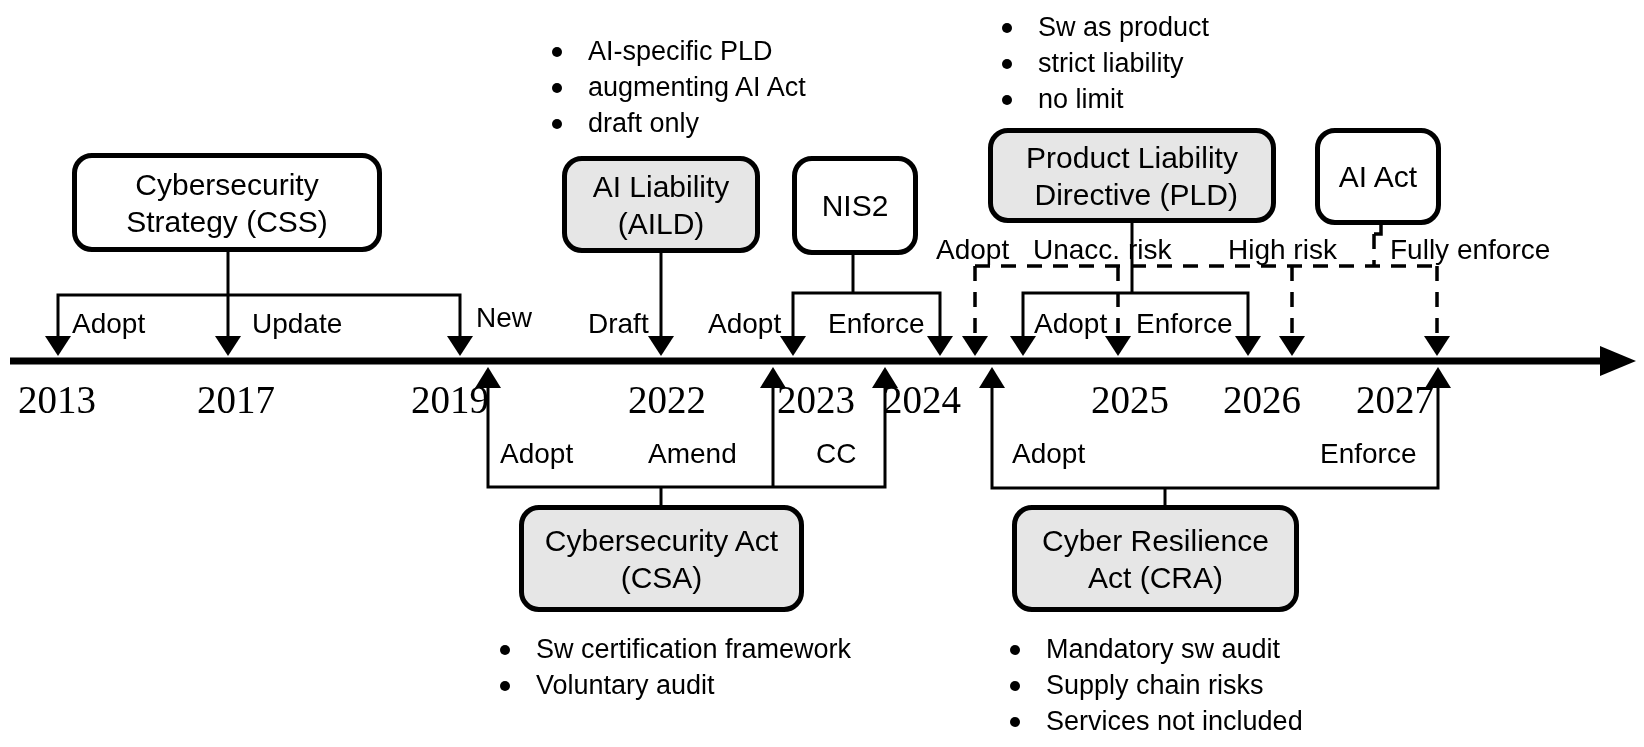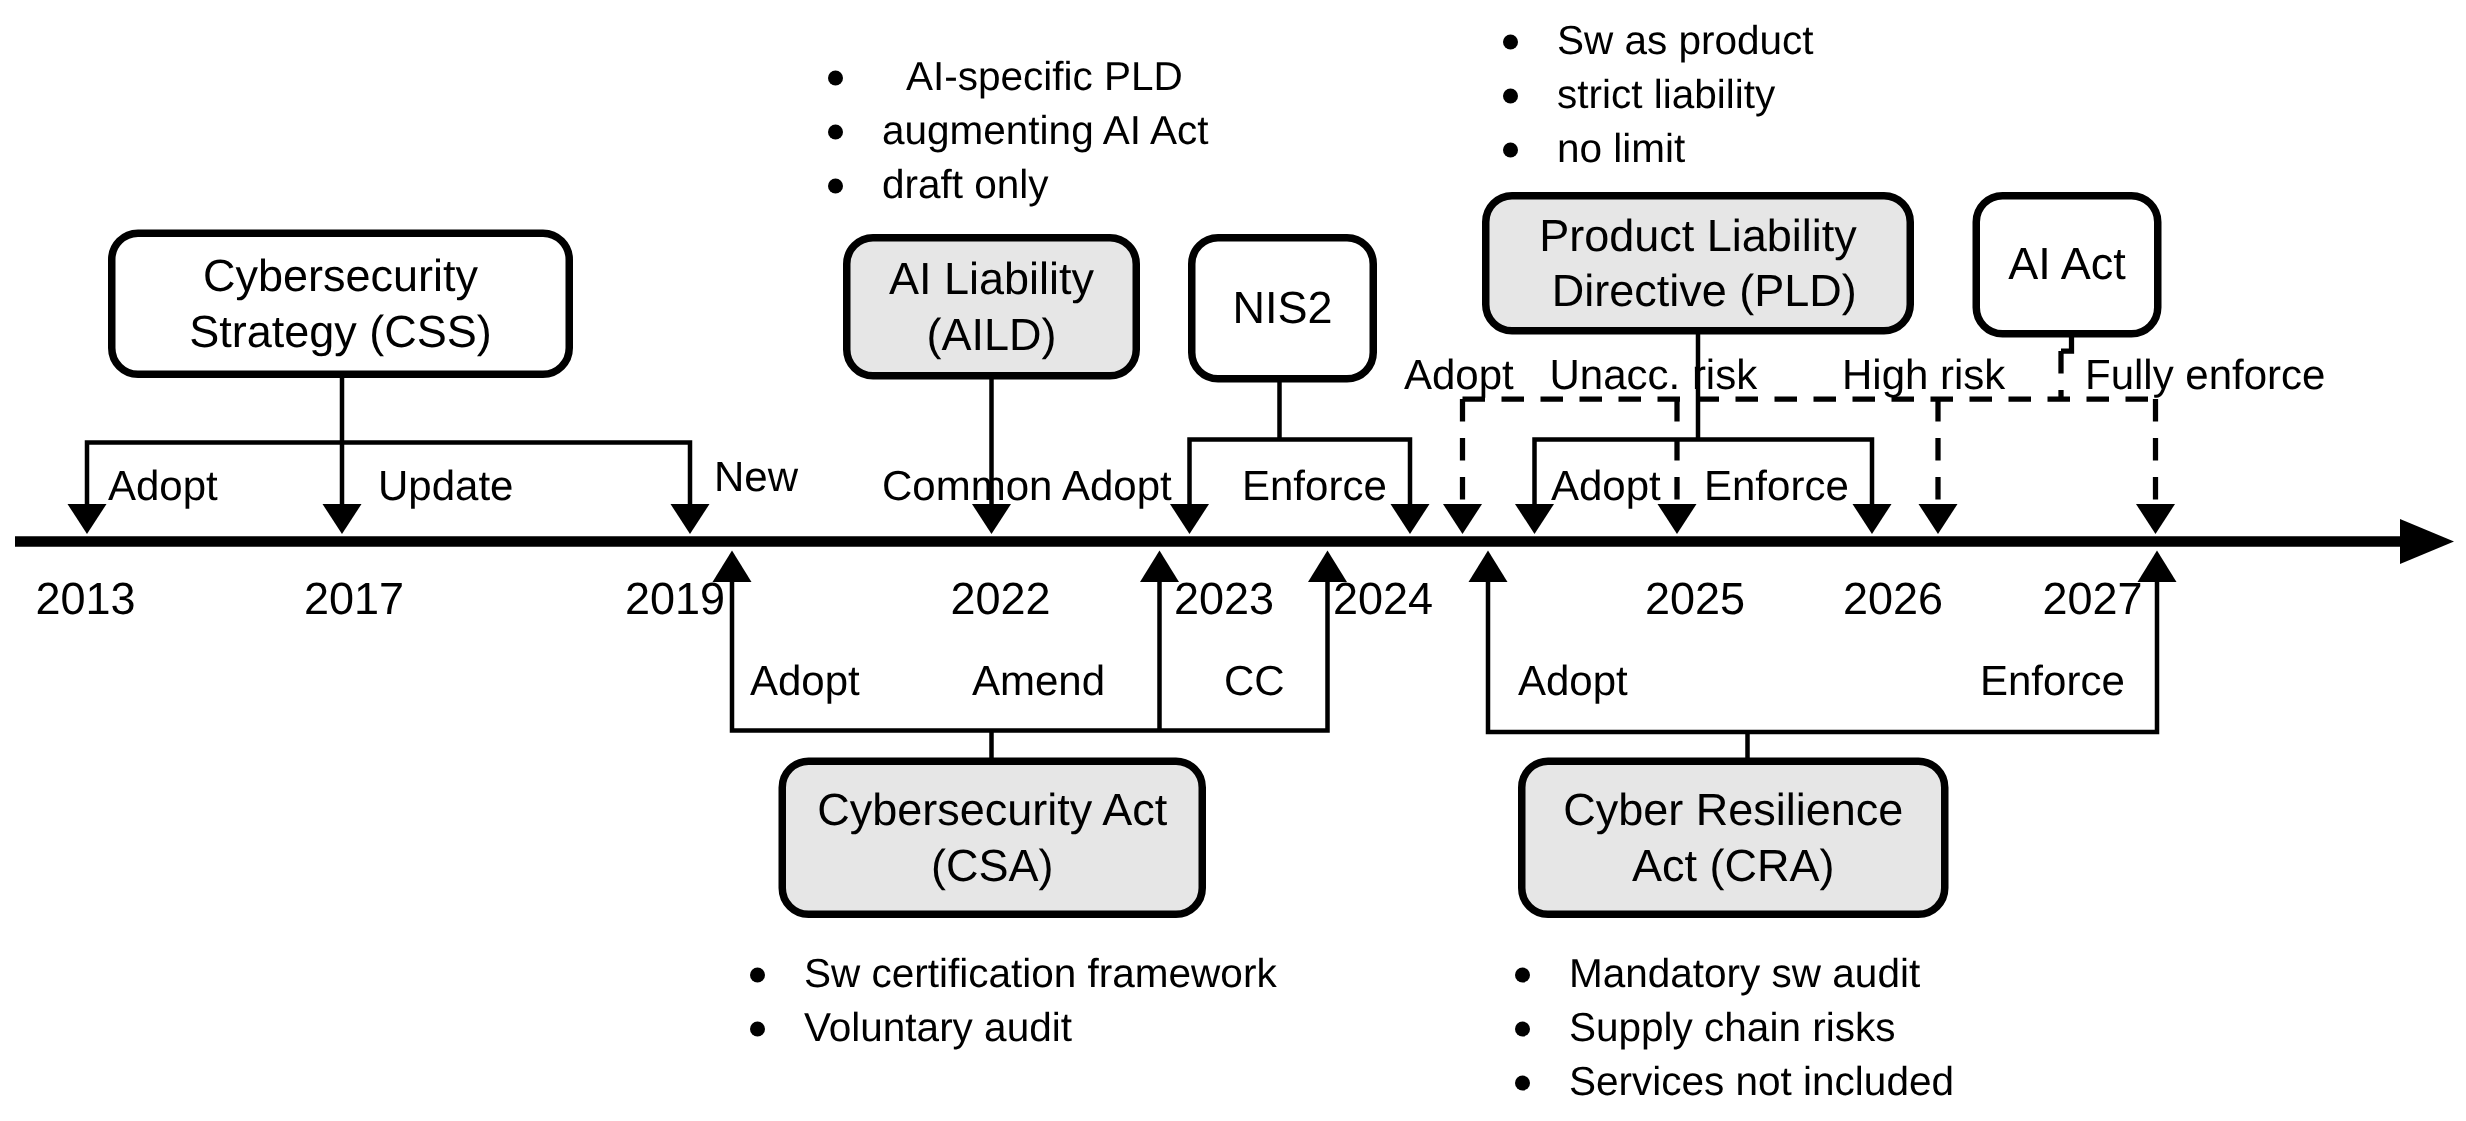--- a/index.html
+++ b/index.html
@@ -15,21 +15,21 @@
   }
   .canvas svg{position:absolute;left:0;top:0;}
   .box{
     position:absolute;box-sizing:border-box;border:5px solid var(--stroke);
     border-radius:20px;display:flex;align-items:center;justify-content:center;
     text-align:center;white-space:pre-line;font-size:30px;line-height:37px;
     background:var(--plain-fill);
   }
   .box.hl{background:var(--hl-fill);}
   .lbl{position:absolute;font-size:28px;line-height:30px;white-space:nowrap;}
-  .year{position:absolute;font-size:30px;line-height:32px;width:100px;text-align:center;white-space:nowrap;}
+  .year{position:absolute;font-size:39px;line-height:32px;width:100px;text-align:center;white-space:nowrap;font-family:Liberation Serif, serif;}
   .bullets{position:absolute;font-size:27px;line-height:27px;}
   .bullet-item{display:flex;align-items:center;margin-bottom:9px;white-space:nowrap;}
   .dot{width:10px;height:10px;border-radius:50%;background:#000;margin-right:26px;flex:0 0 auto;}
 </style>
 </head>
 <body>
 
 <div class="canvas">
 
   <svg width="1644" height="747" viewBox="0 0 1644 747">
@@ -120,21 +120,21 @@
 Directive (PLD)</div>
   <div class="box" style="left:1315px;top:128px;width:126px;height:97px;">AI Act</div>
   <div class="box hl" style="left:519px;top:505px;width:285px;height:107px;">Cybersecurity Act
 (CSA)</div>
   <div class="box hl" style="left:1012px;top:505px;width:287px;height:107px;">Cyber Resilience
 Act (CRA)</div>
 
   <span class="lbl" style="left:72px;top:309px;">Adopt</span>
   <span class="lbl" style="left:252px;top:309px;">Update</span>
   <span class="lbl" style="left:476px;top:303px;">New</span>
-  <span class="lbl" style="left:588px;top:309px;">Common</span>
+  <span class="lbl" style="left:588px;top:309px;">Draft</span>
   <span class="lbl" style="left:708px;top:309px;">Adopt</span>
   <span class="lbl" style="left:828px;top:309px;">Enforce</span>
   <span class="lbl" style="left:1034px;top:309px;">Adopt</span>
   <span class="lbl" style="left:1136px;top:309px;">Enforce</span>
 
   <span class="lbl" style="left:936px;top:235px;">Adopt</span>
   <span class="lbl" style="left:1033px;top:235px;">Unacc. risk</span>
   <span class="lbl" style="left:1228px;top:235px;">High risk</span>
   <span class="lbl" style="left:1390px;top:235px;">Fully enforce</span>
 
@@ -150,21 +150,21 @@
   <span class="year" style="left:617px;top:384px;">2022</span>
   <span class="year" style="left:766px;top:384px;">2023</span>
   <span class="year" style="left:872px;top:384px;">2024</span>
   <span class="year" style="left:1080px;top:384px;">2025</span>
   <span class="year" style="left:1212px;top:384px;">2026</span>
   <span class="year" style="left:1345px;top:384px;">2027</span>
 
   <div class="bullets" style="left:552px;top:38px;">
     <div class="bullet-item">
         <span class="dot"></span>
-        <span style="margin-left:16px;">AI-specific PLD</span>
+        <span style="">AI-specific PLD</span>
       </div>
     <div class="bullet-item">
         <span class="dot"></span>
         <span>augmenting AI Act</span>
       </div>
     <div class="bullet-item">
         <span class="dot"></span>
         <span>draft only</span>
       </div>
   </div>

